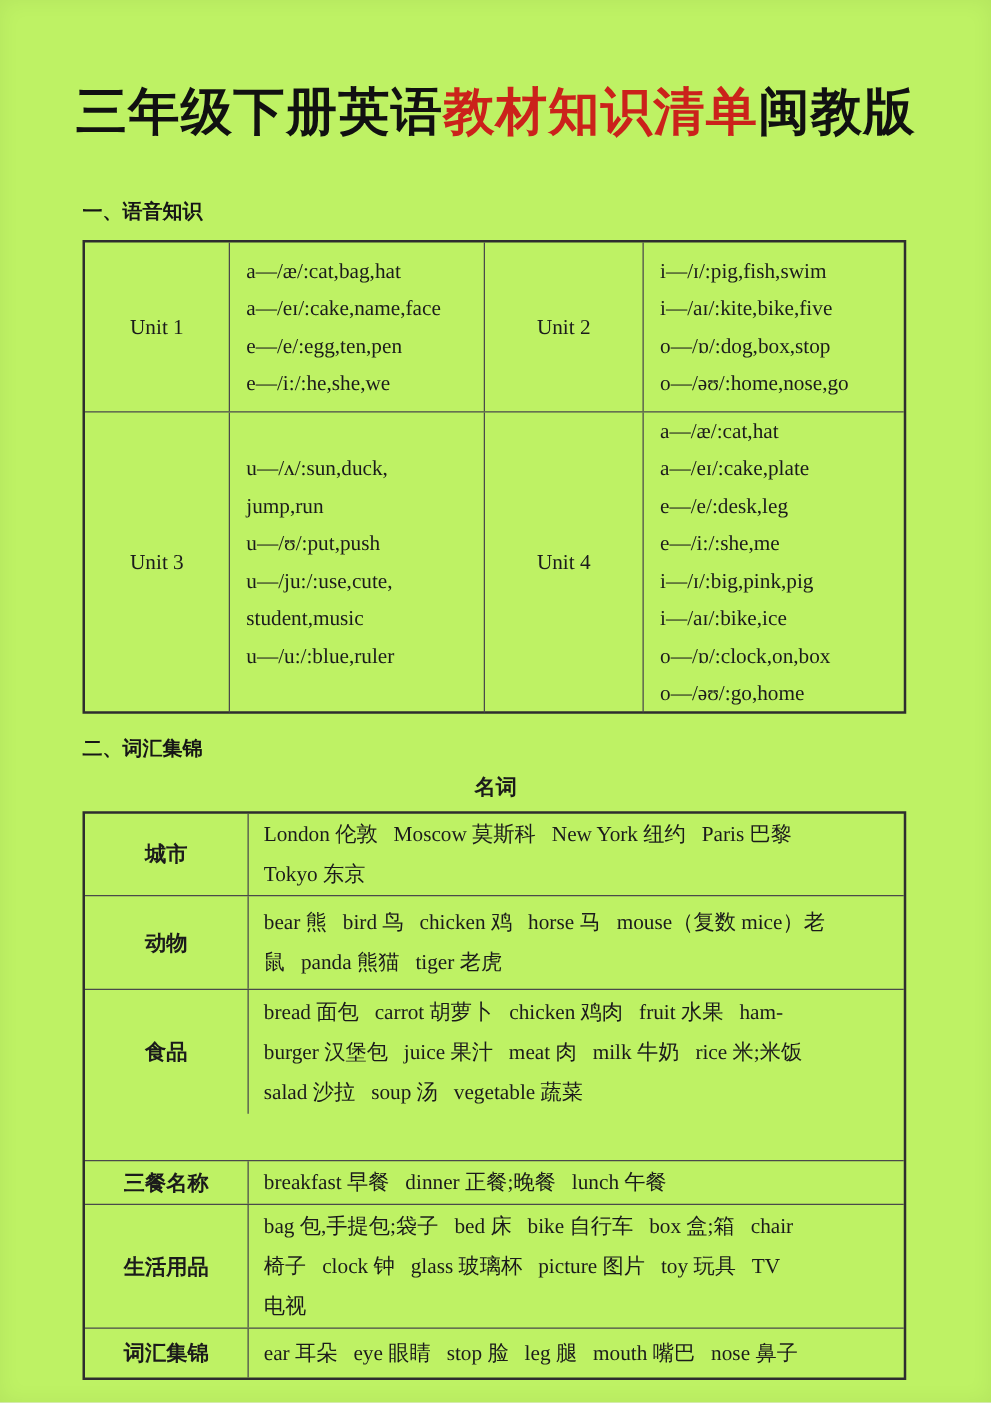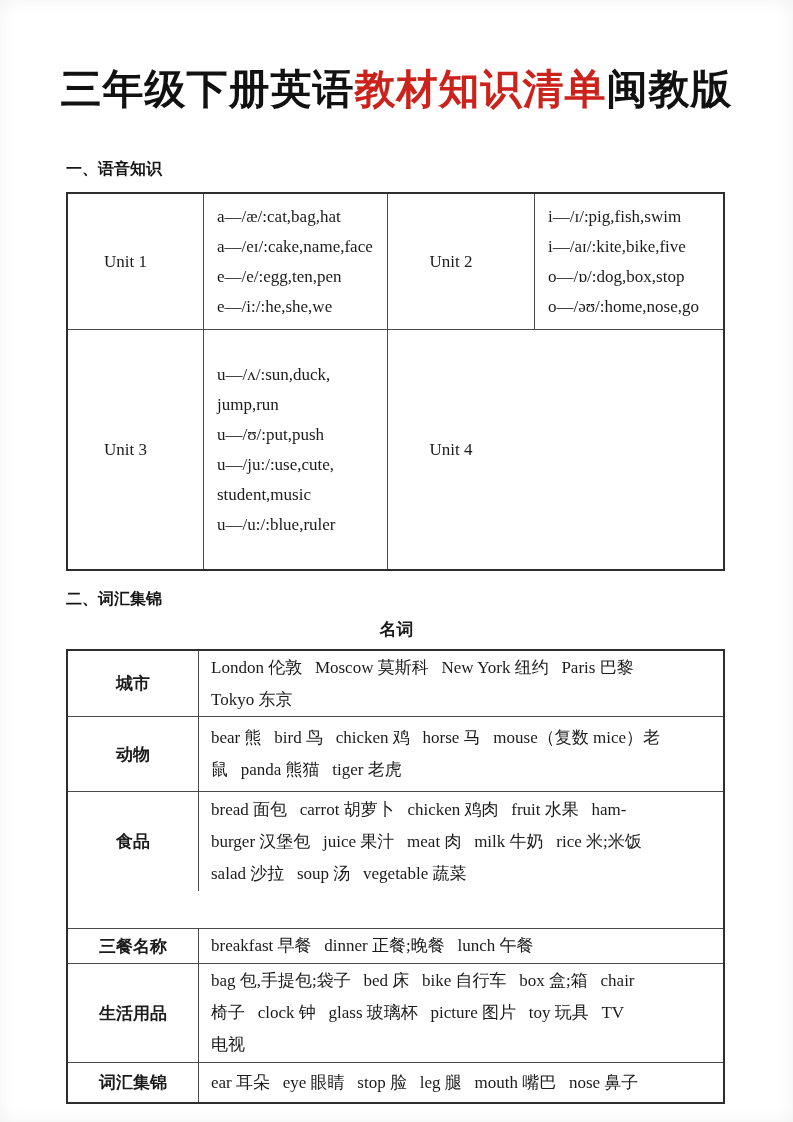--- a/index.html
+++ b/index.html
@@ -1,21 +1,21 @@
 <!DOCTYPE html>
 <html><head>
 <meta charset="utf-8">
 <style>
   * { margin:0; padding:0; box-sizing:border-box; }
   html,body { background:#e9e9e9; }
   .page {
     position:relative;
     width:793px; height:1122px;
     margin:0 auto;
-    background:#ffffff;
+    background:#bef264;
     color:#1b1b1b;
     font-family:"Liberation Serif","DejaVu Serif",serif;
     overflow:hidden;
     box-shadow:inset 0 0 18px rgba(0,0,0,.06);
   }
   .title {
     padding-top:62px;
     text-align:center;
     font-family:"Liberation Sans","DejaVu Sans",sans-serif;
     font-weight:700;
@@ -58,21 +58,20 @@
   .unit {
     align-items:center; justify-content:center;
     font-size:17px;
   }
   .plines {
     flex-direction:column; justify-content:center;
     padding-left:13px;
     font-size:17px;
     line-height:30px;
     white-space:pre;
-    margin-left:20px;
   }
   
   .vtable {
     margin-top:8px;
     border:2px solid #2e2e2e;
     width:659px;
   }
   .vrow {
     display:grid;
     grid-template-columns:130px 1fr;
@@ -138,20 +137,28 @@
       </div>
       <div class="prow r2">
         <div class="pcell unit">Unit 3</div>
         <div class="pcell plines">u—/ʌ/:sun,duck,
 jump,run
 u—/ʊ/:put,push
 u—/ju:/:use,cute,
 student,music
 u—/u:/:blue,ruler</div>
         <div class="pcell unit">Unit 4</div>
+        <div class="pcell plines">a—/æ/:cat,hat
+a—/eɪ/:cake,plate
+e—/e/:desk,leg
+e—/i:/:she,me
+i—/ɪ/:big,pink,pig
+i—/aɪ/:bike,ice
+o—/ɒ/:clock,on,box
+o—/əʊ/:go,home</div>
       </div>
     </div>
 
     <div class="sec-heading sec2-heading">二、词汇集锦</div>
 
     <div class="sub-title">名词</div>
 
     <div class="vtable">
       <div class="vrow h2">
         <div class="vcat">城市</div>

